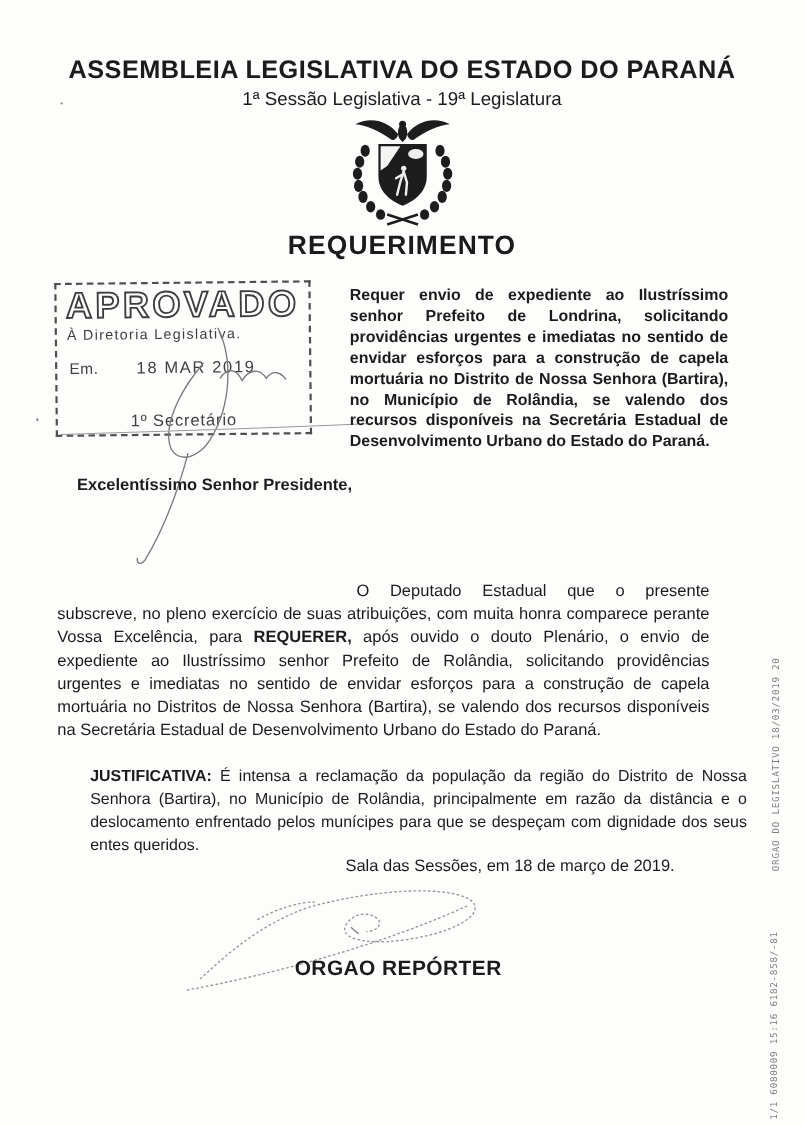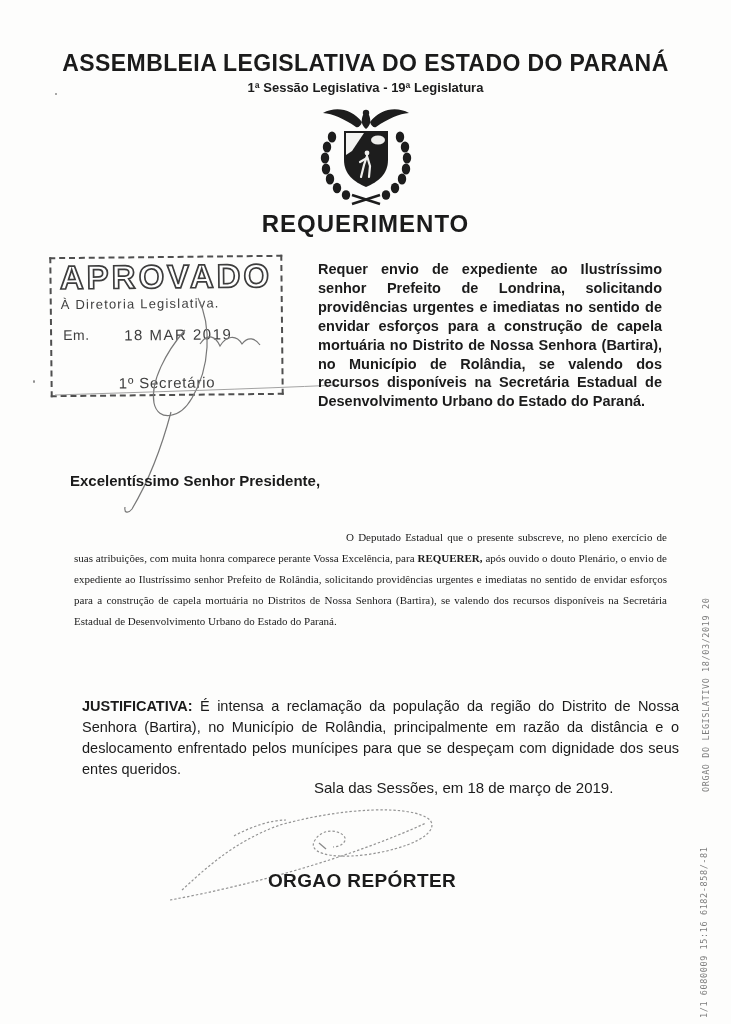--- a/index.html
+++ b/index.html
@@ -8,21 +8,21 @@
     width:731px;height:1024px;
     background:#fdfdfc;
     margin:0 auto;
     overflow:hidden;
     font-family:"Liberation Sans", sans-serif;
     color:#1b1b1b;
   }
   .abs{position:absolute;}
   .center{left:0;width:731px;text-align:center;}
   .header1{top:50px;font-size:23px;font-weight:700;letter-spacing:.4px;}
-  .header2{top:80px;font-size:13px;font-weight:700;}
+  .header2{top:80px;font-size:17px;font-weight:400;}
   .emblem{left:316px;top:105px;}
   .doc-title{top:210px;font-size:24px;font-weight:700;letter-spacing:1px;}
 
   
   .stamp{
     left:50px;top:256px;width:233px;height:140px;
     border:2px dashed #4f4f4f;
     transform:rotate(-0.6deg);
     color:#3f3f3f;
     box-sizing:border-box;
@@ -36,26 +36,25 @@
   .dir-line{margin:1px 0 0 9px;font-size:13px;letter-spacing:1.2px;}
   .em-label{position:absolute;top:68px;left:11px;font-size:14px;letter-spacing:.5px;}
   .stamp-date{position:absolute;top:68px;left:72px;font-size:15px;letter-spacing:1.5px;}
   .secretario{position:absolute;bottom:3px;left:0;right:0;text-align:center;font-size:15px;letter-spacing:.8px;}
 
   .ementa{
     left:318px;top:260px;width:344px;
     font-size:14.5px;font-weight:700;line-height:18.9px;
     text-align:justify;
   }
-  .salutation{left:70px;top:472px;font-size:15px;font-weight:700;}
+  .salutation{left:70px;top:432px;font-size:15px;font-weight:700;}
   .body-p{
-    left:74px;top:527px;width:593px;
-    font-size:11px;line-height:21px;text-align:justify;
+    left:52px;top:527px;width:593px;
+    font-size:15px;line-height:21px;text-align:justify;
     text-indent:272px;
-    font-family:Liberation Serif, serif;
   }
   .bold{font-weight:700;}
   .just-p{
     left:70px;top:684px;width:597px;
     font-size:14.5px;line-height:21px;text-align:justify;
   }
   .place-date{left:314px;top:779px;font-size:15px;}
   .name-block{left:212px;top:869px;width:300px;text-align:center;
     font-size:19px;font-weight:700;letter-spacing:.4px;line-height:24px;}
 

